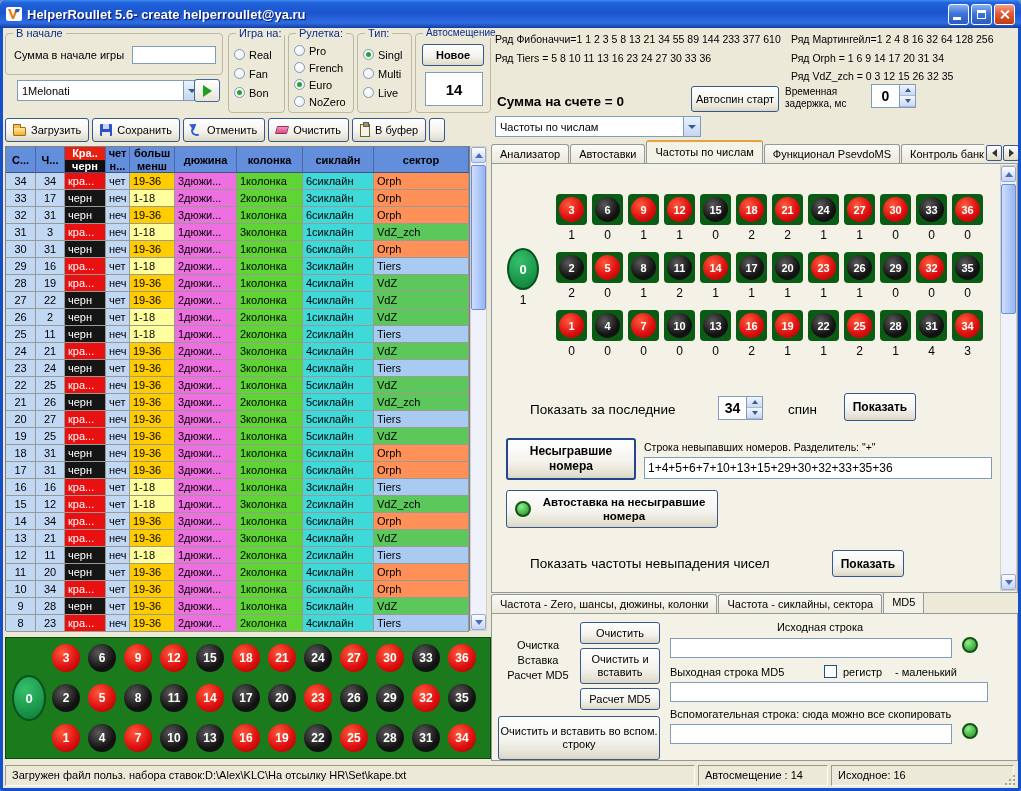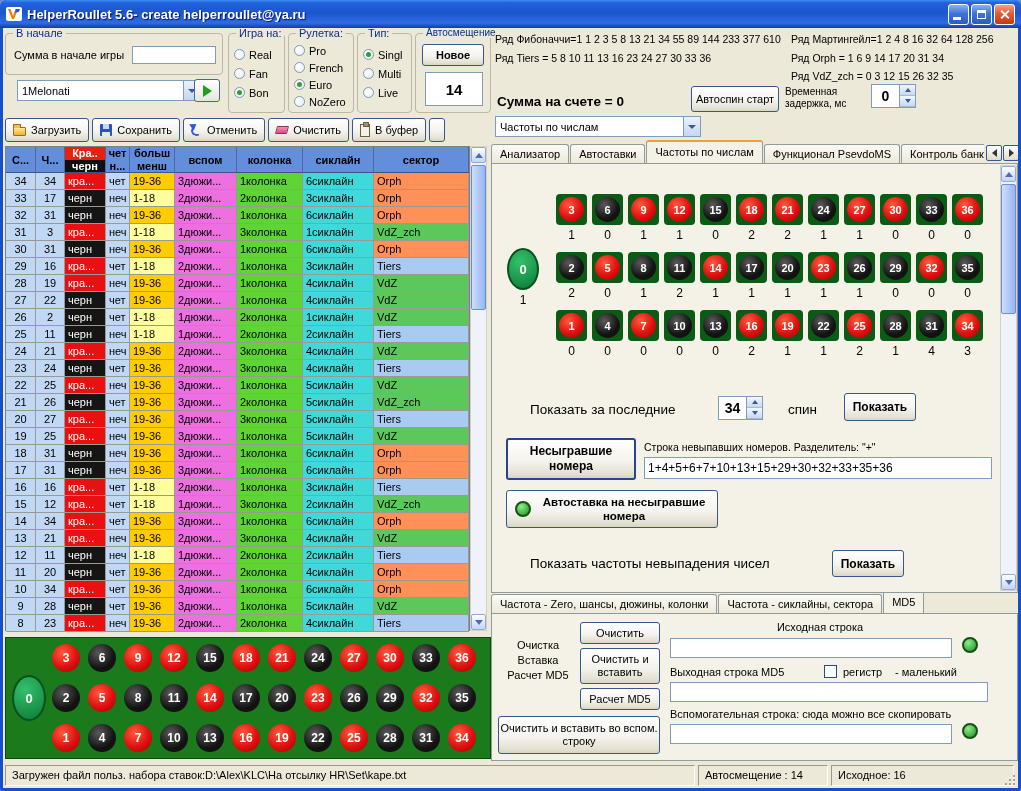--- a/index.html
+++ b/index.html
@@ -278,21 +278,21 @@
             <span class="hline hblack">черн</span>
         </div>
         <div class="rt-hc w3">
           <span class="hline">чет</span>
             <span class="hline">н...</span>
         </div>
         <div class="rt-hc w4">
           <span class="hline">больш</span>
             <span class="hline">менш</span>
         </div>
-        <div class="rt-hc single w5"><span>вспом</span></div>
+        <div class="rt-hc single w5"><span>дюжина</span></div>
         <div class="rt-hc single w6"><span>колонка</span></div>
         <div class="rt-hc single w7"><span>сиклайн</span></div>
         <div class="rt-hc single w8"><span>сектор</span></div>
       </div>
       <div class="rt-body" id="tableBody">
           <div class="rt-r">
             <div class="rt-c w0 cell-idx ctr">34</div>
             <div class="rt-c w1 cell-idx ctr">34</div>
             <div class="rt-c w2 cell-red">кра...</div>
             <div class="rt-c w3 cell-idx">чет</div>
@@ -971,21 +971,21 @@
         <div class="tab active">MD5</div>
       </div>
 
     <div class="md5-panel">
       <div class="lbl pre" style="left:8px;top:24px;width:76px;text-align:center;line-height:15px">Очистка
 Вставка
 Расчет MD5</div>
       <button class="xbtn abs" style="left:88px;top:8px;width:80px;height:22px">Очистить</button>
       <button class="xbtn abs" style="left:88px;top:34px;width:80px;height:36px;white-space:normal;line-height:13px">Очистить и вставить</button>
       <button class="xbtn abs" style="left:88px;top:74px;width:80px;height:22px">Расчет MD5</button>
-      <button class="xbtn abs" style="left:6px;top:102px;width:162px;height:38px;white-space:normal;line-height:13px">Очистить и  вставить во вспом. строку</button>
+      <button class="xbtn abs" style="left:6px;top:102px;width:162px;height:44px;white-space:normal;line-height:13px">Очистить и  вставить во вспом. строку</button>
 
       <div class="lbl" style="left:178px;top:7px;width:300px;text-align:center">Исходная строка</div>
       <input class="tinput" style="left: 178px; top: 24px; width: 282px; height: 20px;" value="">
       <span class="led" style="position:absolute;left:470px;top:23px"></span>
 
       <div class="lbl" style="left:178px;top:52px">Выходная строка MD5</div>
       <span class="cbox" style="left:332px;top:51px"></span>
       <span class="lbl" style="left:351px;top:52px">регистр</span>
       <span class="lbl" style="left:403px;top:52px">- маленький</span>
       <input class="tinput" style="left: 178px; top: 68px; width: 318px; height: 20px;" value="">

